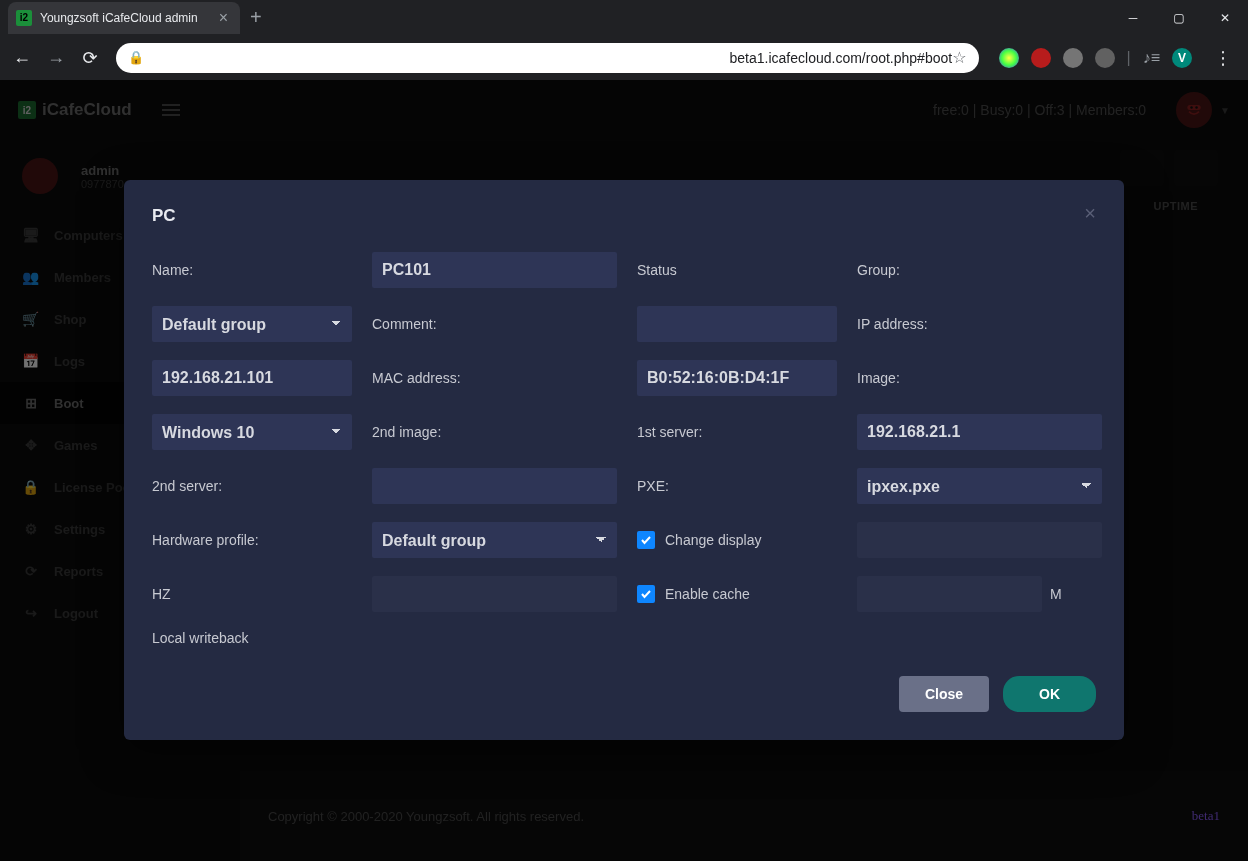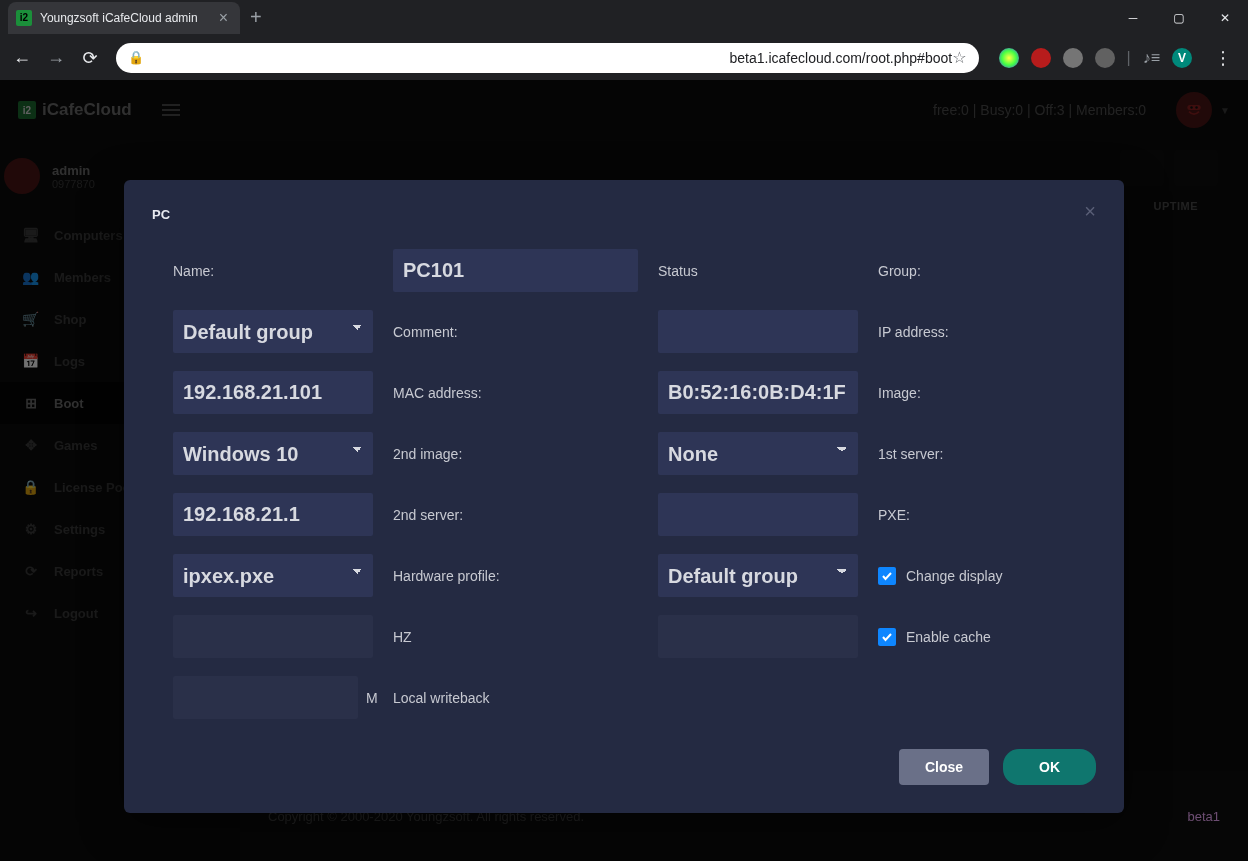--- a/index.html
+++ b/index.html
@@ -36,51 +36,51 @@
 .hamburger { margin-left:30px; display:flex; flex-direction:column; gap:3px; }
 .hamburger span { width:18px; height:2px; background:#4a4a4a; }
 .stats { margin-left:auto; font-size:14px; color:#4d4d4d; }
 .stats span { margin:0 0; }
 .user-avatar { width:36px; height:36px; background:#4a1515; border-radius:50%; margin-left:30px; display:flex; align-items:center; justify-content:center; }
 .user-avatar svg { width:20px; height:20px; }
 .chev { color:#3a3a3a; margin-left:8px; font-size:10px; }
 
 .app-body { display:flex; height:721px; }
 .sidebar { width:240px; padding:18px 0; }
-.profile { display:flex; align-items:center; padding:0 4px 20px; gap:12px; }
+.profile { display:flex; align-items:center; padding:0 22px 20px; gap:23px; }
 .profile-av { width:36px; height:36px; background:#4a1515; border-radius:50%; }
 .profile-info .uname { font-size:13px; font-weight:700; color:#6b6b6b; }
 .profile-info .uphone { font-size:11px; color:#3a3a3a; }
 .navlist { list-style:none; }
 .nav-item { display:flex; align-items:center; padding:13px 22px; gap:14px; color:#3a3a3a; font-size:13px; font-weight:600; }
 .nav-item.active { background:#050505; color:#6b6b6b; }
 .nav-icon { width:18px; text-align:center; font-size:14px; }
 
 .main { flex:1; padding:10px 30px; }
 .top-buttons { display:flex; justify-content:flex-end; gap:10px; }
 .sqbtn { width:44px; height:36px; background:#0f0f0f; border-radius:4px; }
 .table-header { display:flex; padding:14px 20px; font-size:11px; font-weight:700; color:#4a4a4a; letter-spacing:0.5px; }
 .table-header div:last-child { margin-left:auto; }
 
 .footer { position:absolute; bottom:0; left:240px; right:0; height:90px; background:#0f0f0f; display:flex; align-items:center; padding:0 28px; }
 .copyright { font-size:13px; color:#4a4a4a;text-align:right; }
-.version { margin-left:auto; font-size:13px; color:#f0abfc; }
+.version { margin-left:auto; font-size:13px; color:#8b5cf6;font-family:Liberation Serif, serif; }
 
 
 .backdrop { position:absolute; inset:0; background:rgba(0,0,0,0.55); }
 
 
 .modal { position:absolute; left:124px; top:100px; width:1000px; background:#242a42; border-radius:6px; padding:0; box-shadow:0 10px 40px rgba(0,0,0,0.5); }
 .modal-header { display:flex; align-items:center; padding:20px 28px 10px; }
-.modal-title { font-size:13px; font-weight:800; color:#e8eaf0;margin-top:6px; }
+.modal-title { font-size:17px; font-weight:800; color:#e8eaf0;margin-top:6px; }
 .modal-close { margin-left:auto; color:#5a5f77; font-size:20px; cursor:pointer; }
 .modal-body { padding:16px 28px 8px; }
-.form-grid { display:grid; grid-template-columns:200px 245px 200px 245px; column-gap:20px; row-gap:18px; align-items:center;margin-left:21px; }
+.form-grid { display:grid; grid-template-columns:200px 245px 200px 245px; column-gap:20px; row-gap:18px; align-items:center; }
 .lbl { font-size:14px; color:#c7c9d1; font-weight:500; }
-.input, .select { height:43px; background:#2e3556; border:none; border-radius:2px; padding:0 10px; color:#d7d9e0; font-size:20px; font-weight:600; width:100%; }
+.input, .select { height:36px; background:#2e3556; border:none; border-radius:2px; padding:0 10px; color:#d7d9e0; font-size:16px; font-weight:600; width:100%; }
 .select { appearance:none; -webkit-appearance:none; background-image:linear-gradient(45deg,transparent 50%,#d7d9e0 50%),linear-gradient(135deg,#d7d9e0 50%,transparent 50%); background-position:calc(100% - 16px) 15px,calc(100% - 11px) 15px; background-size:5px 5px,5px 5px; background-repeat:no-repeat; }
 .select.disabled, .input.disabled { background:#2a3049; color:#6a6f85; }
 .chk-row { display:flex; align-items:center; gap:10px; }
 .chk { width:18px; height:18px; border-radius:2px; display:flex; align-items:center; justify-content:center; flex-shrink:0; }
 .chk.checked { background:#0e86ff; }
 .chk.unchecked { border:2px solid #8a8fa3; }
 .chk svg { width:12px; height:12px; }
 .chk-label { font-size:14px; color:#c7c9d1; font-weight:500; }
 .cache-row { display:flex; align-items:center; gap:8px; }
 .cache-row .input { width:185px; }
@@ -248,21 +248,20 @@
         <input class="input" value="" style="">
 
         <div class="lbl">IP address:</div>
         <input class="input" value="192.168.21.101" style="">
         <div class="lbl">MAC address:</div>
         <input class="input" value="B0:52:16:0B:D4:1F" style="">
 
         <div class="lbl">Image:</div>
         <select class="select"><option>Windows 10</option></select>
         <div class="lbl">2nd image:</div>
-        <select class="select"><option>None</option></select>
 
         <div class="lbl">1st server:</div>
         <input class="input" value="192.168.21.1" style="">
         <div class="lbl">2nd server:</div>
         <input class="input" value="" style="">
 
         <div class="lbl">PXE:</div>
         <select class="select"><option>ipxex.pxe</option></select>
         <div class="lbl">Hardware profile:</div>
         <select class="select"><option>Default group</option></select>

